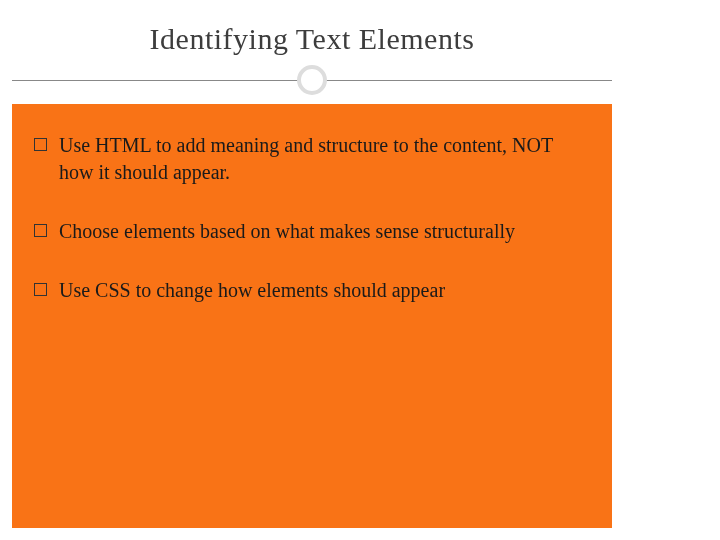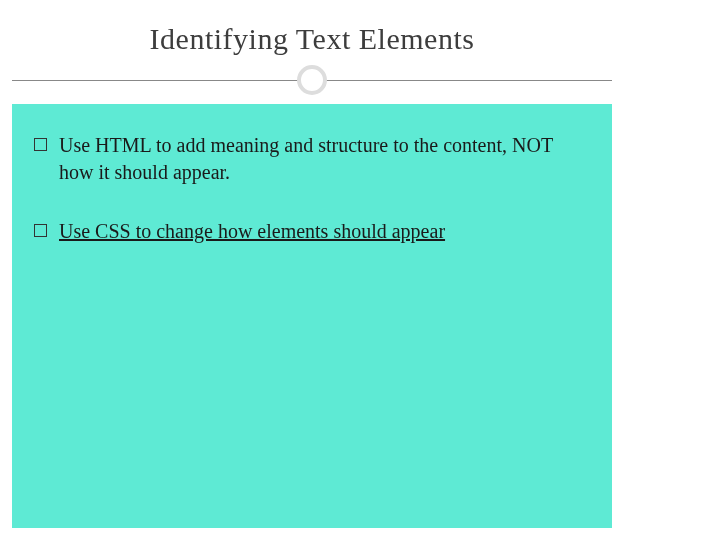--- a/index.html
+++ b/index.html
@@ -46,32 +46,32 @@
     border: 4px solid #ddd;
     border-radius: 50%;
     background: #fff;
   }
   .content-box {
     position: absolute;
     left: 12px;
     right: 12px;
     top: 104px;
     bottom: 12px;
-    background: #5eead4;
+    background: #f97316;
     padding: 28px 22px 20px 22px;
   }
   .bullet-item {
     display: flex;
     align-items: flex-start;
     margin-bottom: 32px;
     color: #1a1a1a;
     font-size: 20px;
     line-height: 1.35;
   }
-  .bullet-item:last-child { margin-bottom: 0; text-decoration: underline; }
+  .bullet-item:last-child { margin-bottom: 0; }
   .square-icon {
     flex: 0 0 auto;
     width: 13px;
     height: 13px;
     border: 1.6px solid #333;
     background: transparent;
     margin-top: 6px;
     margin-right: 12px;
   }
   .bullet-text {
@@ -90,20 +90,24 @@
   <div class="divider-line"></div>
   <div class="divider-ring"></div>
 
   <div class="content-box">
 
     <div class="bullet-item">
       <span class="square-icon"></span>
       <span class="bullet-text">Use HTML to add meaning and structure to the content, NOT how it should appear.</span>
     </div>
 
+    <div class="bullet-item">
+      <span class="square-icon"></span>
+      <span class="bullet-text">Choose elements based on what makes sense structurally</span>
+    </div>
 
 
     <div class="bullet-item">
       <span class="square-icon"></span>
       <span class="bullet-text">Use CSS to change how elements should appear</span>
     </div>
 
   </div>
 
 </div>

